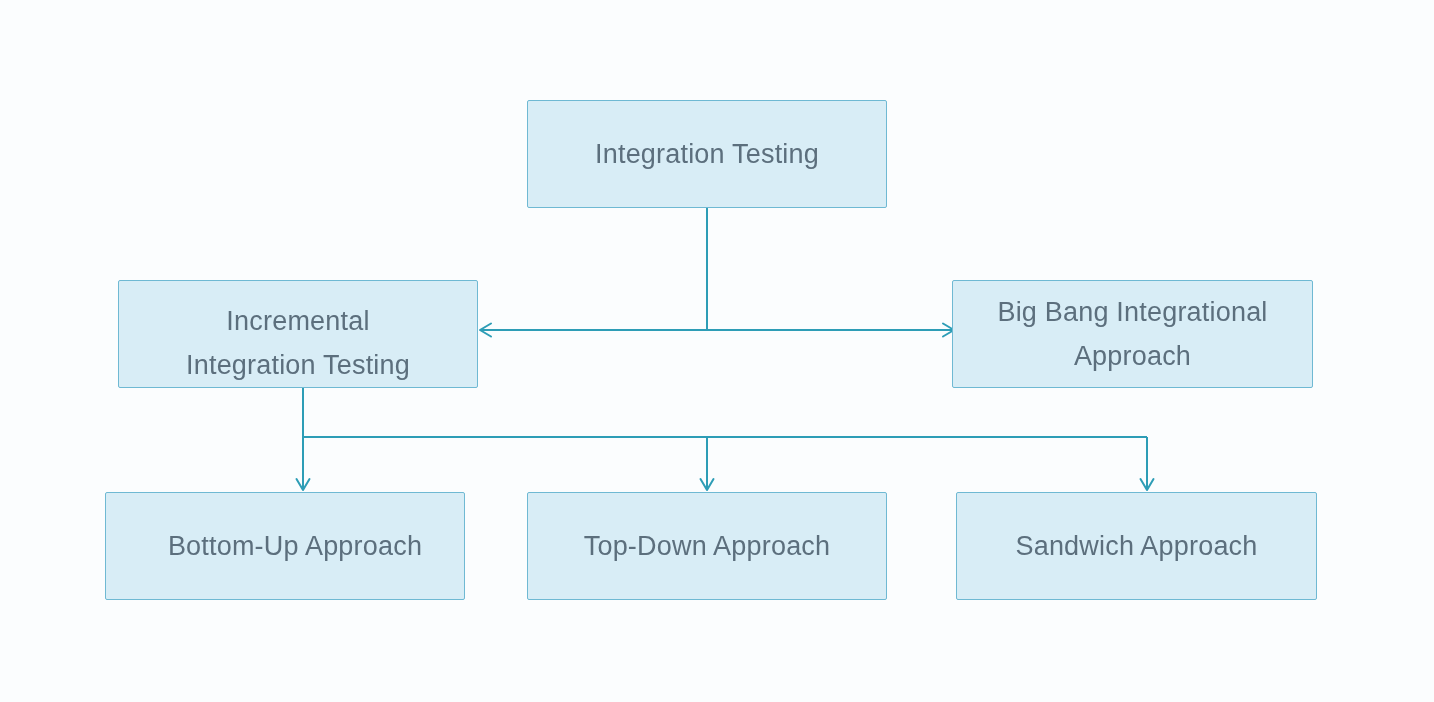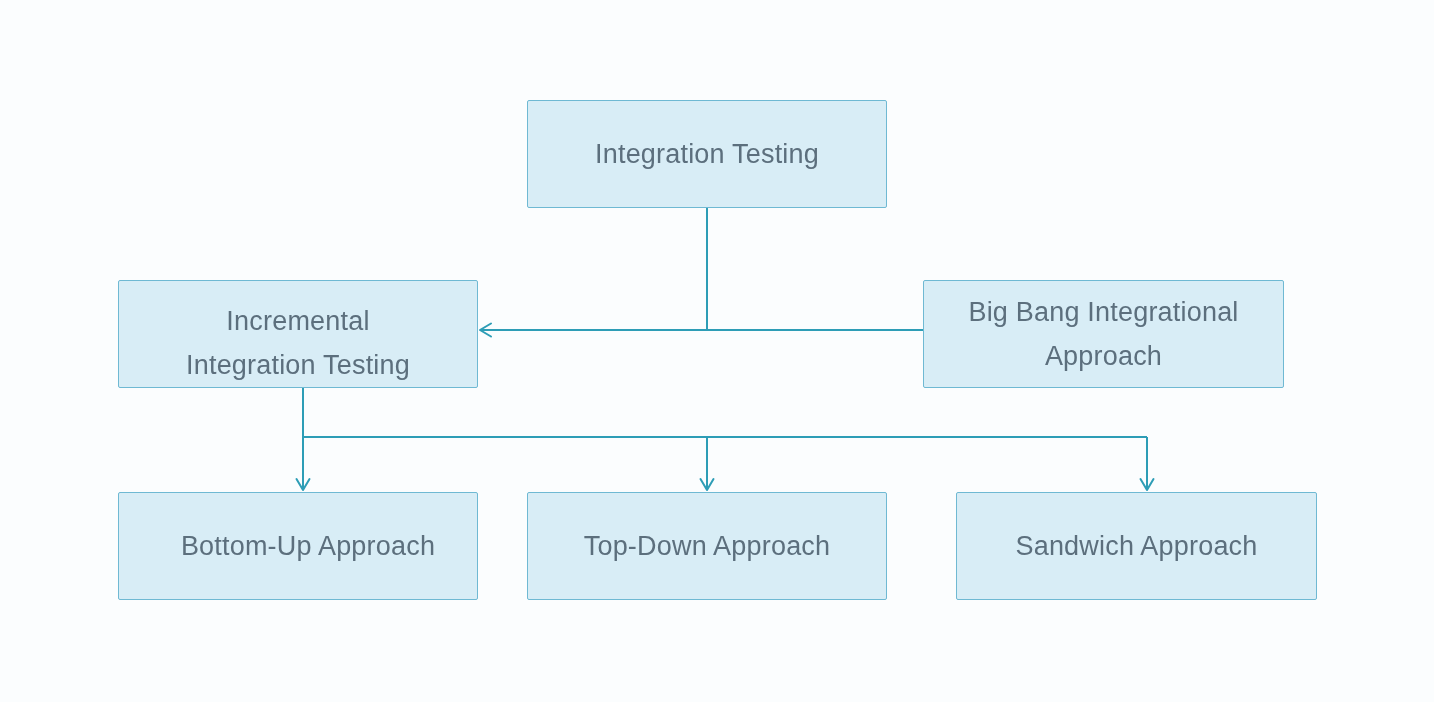--- a/index.html
+++ b/index.html
@@ -49,22 +49,22 @@
     align-items: center;
     justify-content: center;
     color: var(--text);
     font-size: 27px;
     line-height: 44px;
     text-align: center;
     letter-spacing: 0.2px;
   }
   .pos-root      { left: 527px; top: 100px; }
   .pos-mid-left  { left: 118px; top: 280px; justify-content: flex-end; }
-  .pos-mid-right { left: 923px; top: 280px; width: 361px; }
-  .pos-bot-left  { left: 118px; top: 492px; padding-left: 20px; }
+  .pos-mid-right { left: 952px; top: 280px; width: 361px; }
+  .pos-bot-left  { left: 105px; top: 492px; padding-left: 20px; }
   .pos-bot-mid   { left: 527px; top: 492px; }
   .pos-bot-right { left: 956px; top: 492px; width: 361px; }
   .node-line { display: block; }
   .node-line:empty { display: none; }
 </style>
 </head>
 <body>
 
 <div class="canvas">
 

